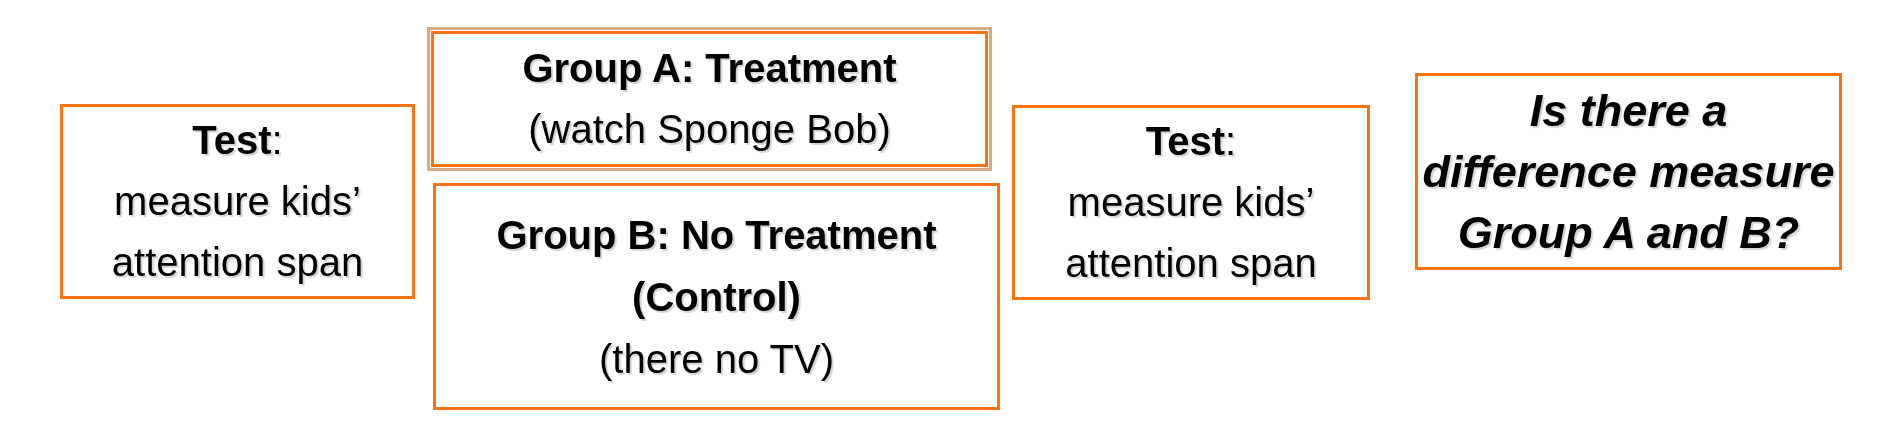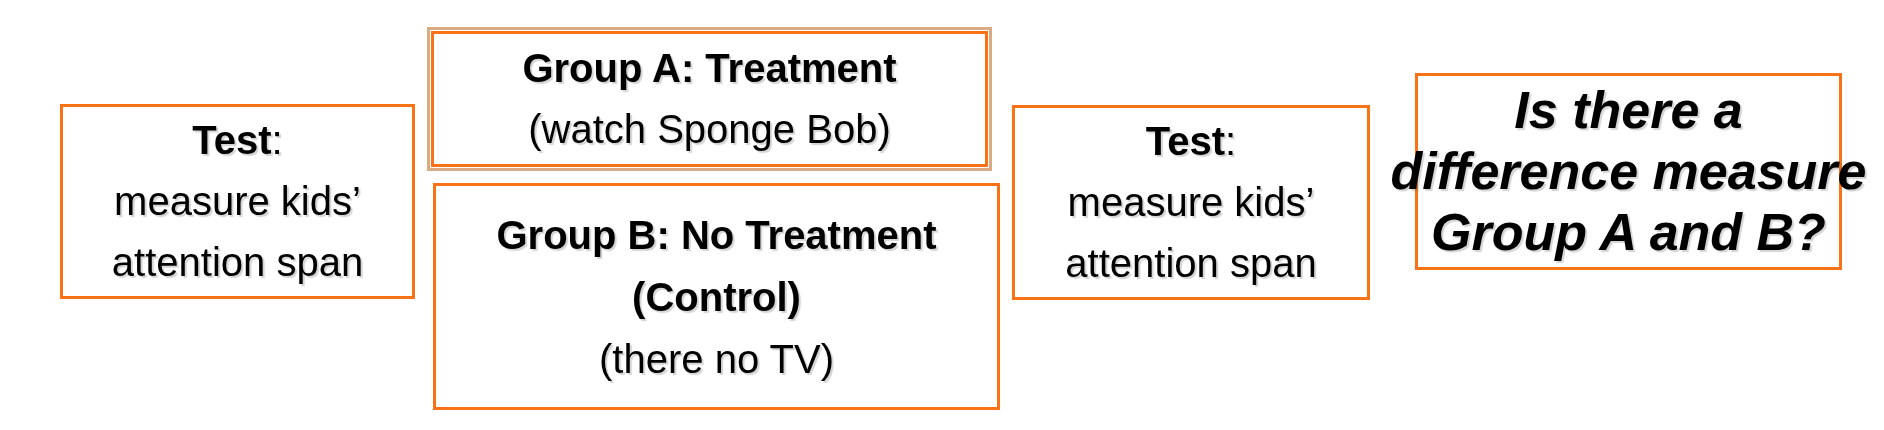--- a/index.html
+++ b/index.html
@@ -34,21 +34,21 @@
                   font-size: 40px; line-height: 61px;
                   outline: 3px solid #d9ab83; outline-offset: 1px; }
   
   .box-group-b  { left: 433px; top: 183px; width: 567px; height: 227px;
                   font-size: 40px; line-height: 62px; }
   
   .box-posttest { left: 1012px; top: 105px; width: 358px; height: 195px;
                   font-size: 40px; line-height: 61px; }
   
   .box-question { left: 1415px; top: 73px; width: 427px; height: 197px;
-                  font-size: 52px; line-height: 61px; }
+                  font-size: 45px; line-height: 61px; }
 
   .t-bold        { font-weight: bold; }
   .t-italic      { }
   .t-bold-italic { font-weight: bold; font-style: italic; }
 </style>
 </head>
 <body>
 
 <div class="canvas">
 

